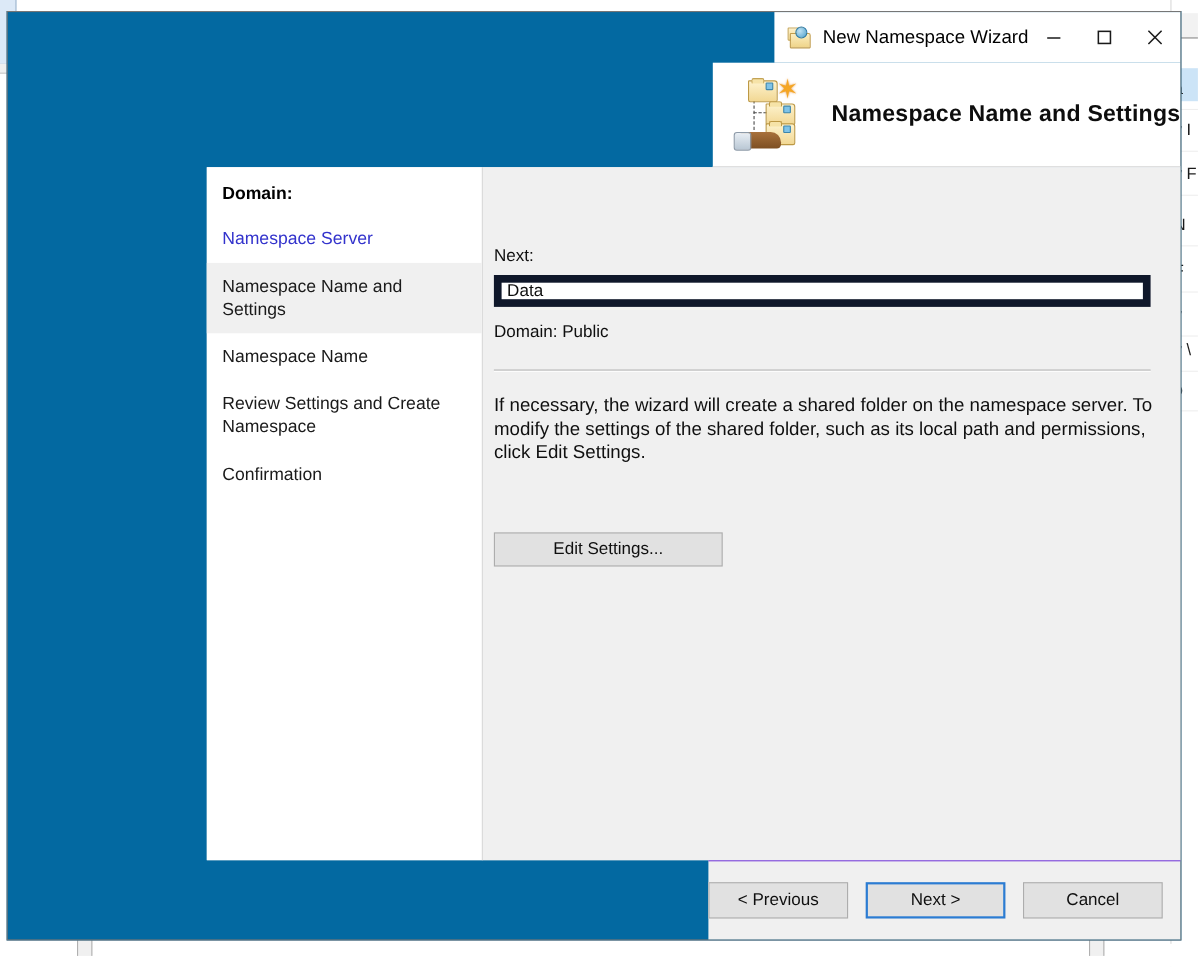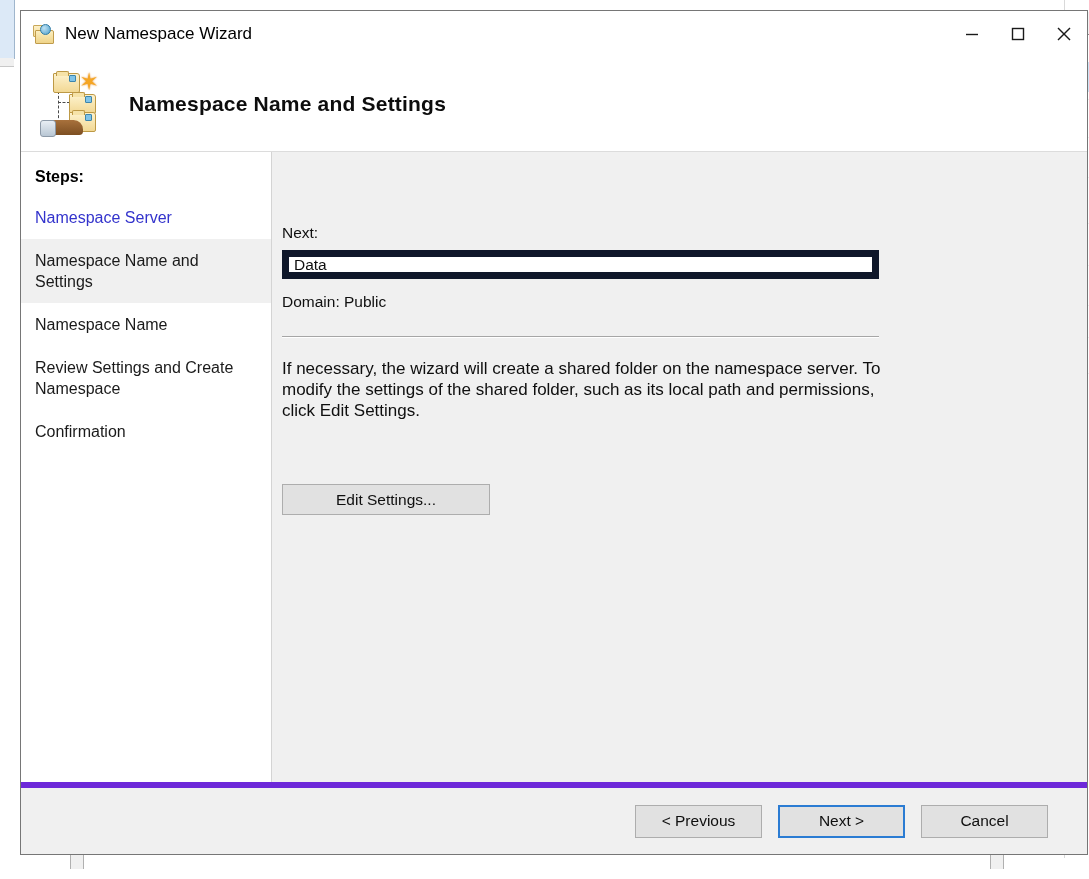--- a/index.html
+++ b/index.html
@@ -81,28 +81,29 @@
   .bg-bottom-fill {
     position: absolute;
     left: 0; top: 858px;
     width: 1089px; height: 21px;
     background: #ffffff;
   }
 
   
   .dialog {
     position: absolute;
-    left: 20px; top: 10px;
+    left: 6px; top: 10px;
     width: 1068px;
     height: 845px;
     background: #0369a1;
     border: 1px solid #767676;
     box-sizing: border-box;
     display: flex;
     flex-direction: column;
+    align-items: flex-end;
   }
 
   
   .titlebar {
     height: 46px;
     flex: 0 0 46px;
     display: flex;
     align-items: center;
     background: #ffffff;
     position: relative;
@@ -345,25 +346,25 @@
     font-family: "Liberation Sans", sans-serif;
     font-size: 15.5px;
     color: #0f0f0f;
     cursor: default;
   }
 
   
   .footer {
     flex: 0 0 72px;
     background: #f0f0f0;
-    border-top: 6px solid #6d28d9;
+    border-top: 1px solid #6d28d9;
     display: flex;
     align-items: center;
     justify-content: flex-end;
-    padding-right: 39px;
+    padding-right: 16px;
     gap: 16px;
     box-sizing: border-box;
   }
   .btn {
     width: 127px;
     height: 33px;
     background: #e1e1e1;
     border: 1px solid #adadad;
     font-family: "Liberation Sans", sans-serif;
     font-size: 15.5px;
@@ -443,21 +444,21 @@
       <div class="bi-star">✶</div>
       <div class="bi-hand"></div>
       <div class="bi-cuff"></div>
     </div>
     <div class="banner-title">Namespace Name and Settings</div>
   </div>
 
   <div class="dlg-body">
 
     <div class="sidebar">
-      <div class="steps-label">Steps:</div>
+      <div class="steps-label">Domain:</div>
       <div class="step link">Namespace Server</div>
       <div class="step current">Namespace Name and Settings</div>
       <div class="step">Namespace Name</div>
       <div class="step">Review Settings and Create Namespace</div>
       <div class="step">Confirmation</div>
     </div>
 
     <div class="content">
 
       <div class="name-label">Next:</div>

